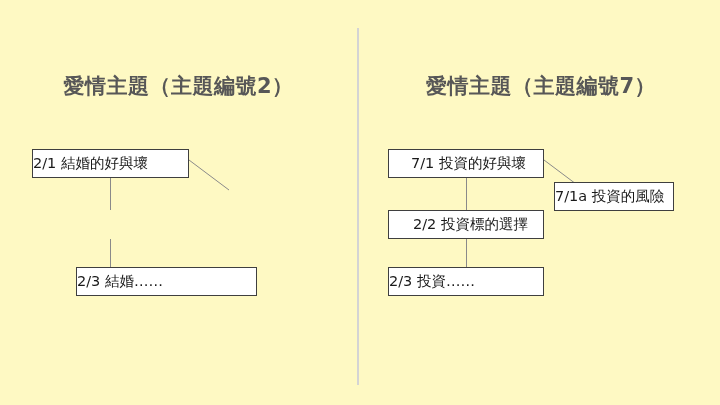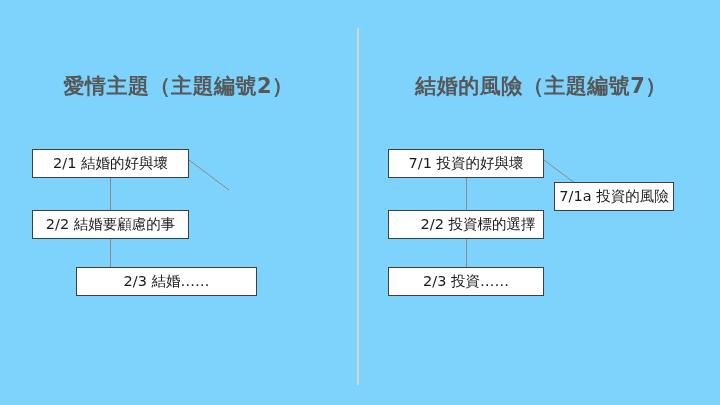--- a/index.html
+++ b/index.html
@@ -10,21 +10,21 @@
     width: 720px;
     height: 405px;
     background: #ffffff;
     font-family: "DejaVu Sans", "Liberation Sans", sans-serif;
     overflow: hidden;
   }
   #canvas {
     position: relative;
     width: 720px;
     height: 405px;
-    background: #7dd3fc;
+    background: #fef9c3;
   }
   .divider {
     position: absolute;
     left: 357px;
     top: 28px;
     width: 2px;
     height: 357px;
     background: #d4d4d4;
   }
   .col-title {
@@ -48,21 +48,21 @@
   }
   .node {
     position: absolute;
     box-sizing: border-box;
     background: #ffffff;
     border: 1px solid #3f3f3f;
     height: 29px;
     line-height: 27px;
     font-size: 14.5px;
     color: #1a1a1a;
-    text-align: center;
+    text-align: left;
     white-space: nowrap;
     overflow: hidden;
     z-index: 2;
   }
   .connector-v {
     position: absolute;
     width: 1px;
     background: #8a8a8a;
     z-index: 1;
   }
@@ -79,21 +79,21 @@
   
   #node-l1 { left: 32px;  top: 149px; width: 157px; }
   #node-l1a{ left: 200px; top: 182px; width: 134px; }
   #node-l2 { left: 32px;  top: 210px; width: 157px; }
   #node-l3 { left: 32px;  top: 267px; width: 181px; margin-left: 44px; }
   #conn-l-12 { left: 110px; top: 178px; height: 32px; }
   #conn-l-23 { left: 110px; top: 239px; height: 28px; }
   #diag-l    { left: 189px; top: 160px; width: 40px; height: 30px; }
 
   
-  #node-r1 { left: 388px; top: 149px; width: 156px; }
+  #node-r1 { left: 388px; top: 149px; width: 156px; padding-left: 22px; }
   #node-r1a{ left: 554px; top: 182px; width: 120px; }
   #node-r2 { left: 388px; top: 210px; width: 156px; padding-left: 24px; }
   #node-r3 { left: 388px; top: 267px; width: 156px; }
   #conn-r-12 { left: 466px; top: 178px; height: 32px; }
   #conn-r-23 { left: 466px; top: 239px; height: 28px; }
   #diag-r    { left: 544px; top: 160px; width: 40px; height: 30px; }
 </style>
 </head>
 <body>
 
@@ -106,25 +106,24 @@
   <svg class="connector-diag" id="diag-l">
     <line x1="0" y1="0" x2="40" y2="30"></line>
   </svg>
 
   <div class="connector-v" id="conn-l-12"></div>
   <div class="connector-v" id="conn-l-23"></div>
 
   <div class="node" id="node-l1">2/1 結婚的好與壞</div>
 
 
-  <div class="node" id="node-l2">2/2 結婚要顧慮的事</div>
 
   <div class="node" id="node-l3">2/3 結婚……</div>
 
-  <div class="col-title" id="title-right">結婚的風險（主題編號7）</div>
+  <div class="col-title" id="title-right">愛情主題（主題編號7）</div>
 
   <svg class="connector-diag" id="diag-r">
     <line x1="0" y1="0" x2="40" y2="30"></line>
   </svg>
 
   <div class="connector-v" id="conn-r-12"></div>
   <div class="connector-v" id="conn-r-23"></div>
 
   <div class="node" id="node-r1">7/1 投資的好與壞</div>
 

